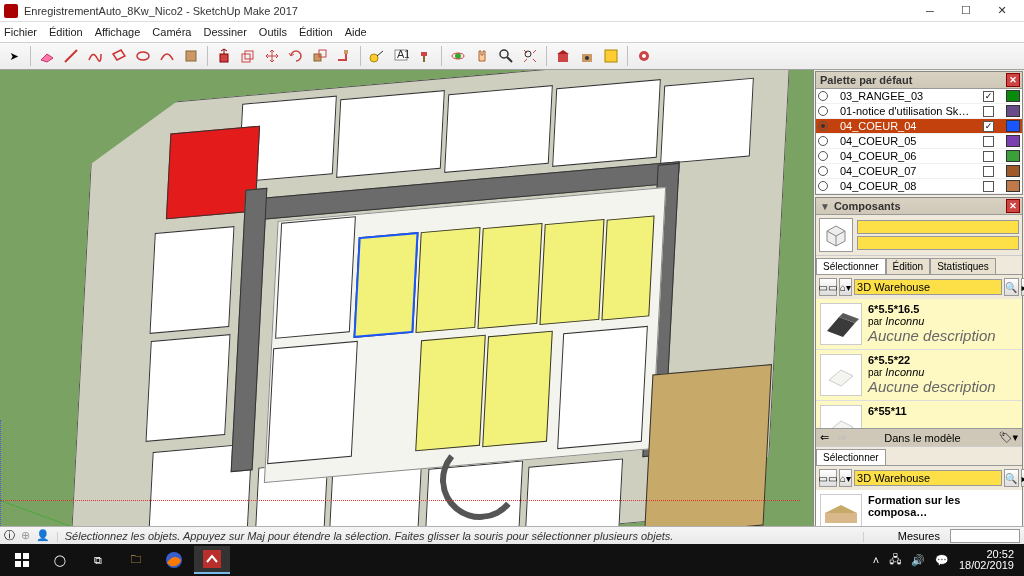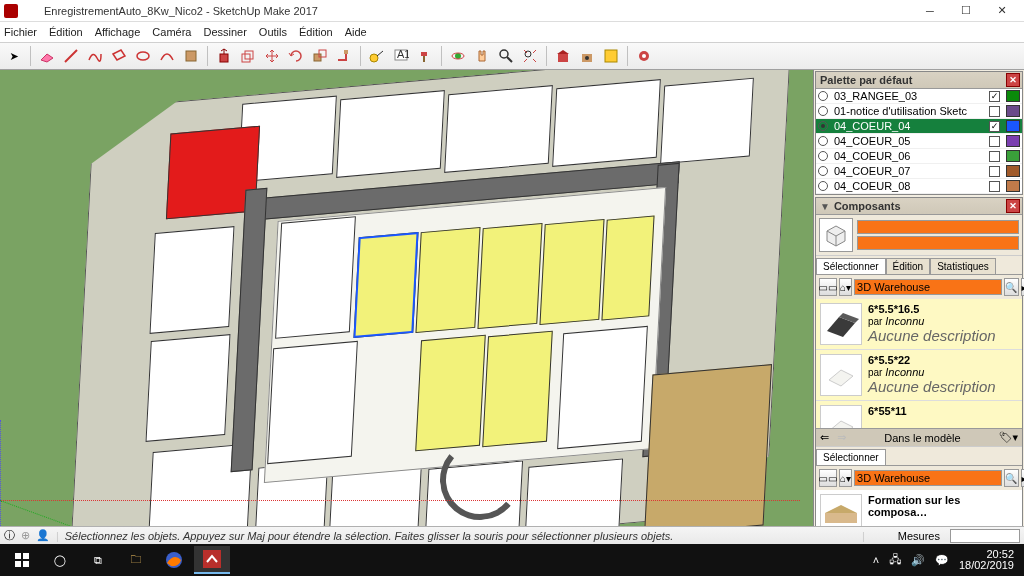--- a/index.html
+++ b/index.html
@@ -1,19 +1,19 @@
 <!DOCTYPE html>
 <html><head>
 <meta charset="utf-8">
 <style>
   * { box-sizing: border-box; margin: 0; padding: 0; font-family: "Segoe UI", Tahoma, sans-serif; font-size: 11px; }
   body { width: 1024px; height: 576px; background: #fff; overflow: hidden; position: relative; }
   .titlebar { height: 22px; background: #fff; display: flex; align-items: center; padding: 0 4px; border-bottom: 1px solid #ddd; }
   .titlebar .icon { width: 14px; height: 14px; background: #a00; border-radius: 2px; margin-right: 6px; }
-  .titlebar .title { flex: 1; color: #333; margin-left: 20px; }
+  .titlebar .title { flex: 1; color: #333; }
   .titlebar .winbtns { display: flex; gap: 0; }
   .titlebar .winbtns div { width: 36px; height: 22px; display: flex; align-items: center; justify-content: center; color: #333; }
   .menubar { height: 20px; display: flex; align-items: center; padding: 0 4px; gap: 12px; background: #fff; }
   .menubar span { color: #222; cursor: default; }
   .toolbar { height: 28px; display: flex; align-items: center; padding: 2px 4px; gap: 4px; border-top: 1px solid #d0d0d0; border-bottom: 1px solid #a0a0a0; background: linear-gradient(#f9f9f9,#ececec); }
   .tbtn { width: 20px; height: 20px; display: flex; align-items: center; justify-content: center; border: 1px solid transparent; border-radius: 2px; cursor: pointer; }
   .sep { width: 1px; height: 20px; background: #c0c0c0; margin: 0 2px; }
   .main { display: flex; height: 473px; justify-content: flex-end; }
   .viewport { flex: 1; position: relative; background: linear-gradient(180deg,#7aa363 0%, #7aa363 100%); overflow: hidden; border-right: 1px solid #888; }
   .ground { position:absolute; inset:0; background:#7aa363; }
@@ -26,30 +26,30 @@
   .brick.sel { outline:2px solid #1a56ff; outline-offset:-2px; }
   .pipe { position:absolute; width:80px; height:80px; border:6px solid #555; border-radius:50%; border-top-color:transparent; border-right-color:transparent; transform: rotate(-5deg); }
   .axisR { position:absolute; left:0; top:430px; width:800px; height:1px; border-top:1px dotted #d33; }
   .axisG { position:absolute; left:0; top:430px; width:600px; height:1px; border-top:1px dotted #2a2; transform-origin:left; transform:rotate(20deg); }
   .axisB { position:absolute; left:0; top:350px; width:1px; height:120px; border-left:1px dotted #55d; }
   .panels { width: 210px; background:#f2ede1; display:flex; flex-direction:column; }
   .panel { border:1px solid #888; margin:1px; background:#f7f3e9; display:flex; flex-direction:column; }
   .phead { background: linear-gradient(#d9d2c3,#cfc8b8); padding:2px 4px; display:flex; align-items:center; gap:4px; border-bottom:1px solid #999; font-weight:bold; color:#333; position:relative;}
   .phead .x { position:absolute; right:2px; top:1px; width:14px; height:14px; background:#c44; color:#fff; display:flex; align-items:center; justify-content:center; font-size:9px; border:1px solid #800;}
   .layers-list { max-height: 110px; overflow-y: auto; background:#fff; }
-  .lrow { display:flex; align-items:center; gap:6px; padding:1px 2px; border-bottom:1px solid #f0f0f0; }
-  .lrow.sel { background:#15803d; color:#fff; }
+  .lrow { display:flex; align-items:center; gap:12px; padding:1px 2px; border-bottom:1px solid #f0f0f0; }
+  .lrow.sel { background:#c2410c; color:#fff; }
   .radio { width:10px; height:10px; border:1px solid #555; border-radius:50%; display:inline-block; flex-shrink:0;}
   .radio.on::after { content:""; display:block; width:4px; height:4px; background:#333; border-radius:50%; margin:2px; }
   .lname { flex:1; white-space:nowrap; overflow:hidden; text-overflow:ellipsis; }
   .chk { width:11px; height:11px; border:1px solid #555; background:#fff; display:flex; align-items:center; justify-content:center; font-size:9px; color:#000; flex-shrink:0;}
   .swatch { width:14px; height:12px; border:1px solid #333; flex-shrink:0;}
   .comp-body { padding:3px; display:flex; gap:4px; align-items:center; background:#efe9db; }
   .cube-ico { width:34px; height:34px; background:#fff; border:1px solid #999; display:flex; align-items:center; justify-content:center; }
-  .mini-input { border:1px solid #999; height:16px; background:#f97316; flex:1; padding:0 2px;}
+  .mini-input { border:1px solid #999; height:16px; background:#fde047; flex:1; padding:0 2px;}
   .tabrow { display:flex; gap:0; background:#efe9db; border-top:1px solid #ccc; border-bottom:1px solid #999;}
   .tabrow .tab { padding:2px 6px; border:1px solid #999; border-bottom:none; background:#e8e1d0; margin-top:2px; font-size:10px;}
   .tabrow .tab.active { background:#fff; }
   .srch { display:flex; gap:2px; padding:3px; align-items:center; background:#efe9db;}
   .sbtn { width:18px; height:18px; border:1px solid #999; background:linear-gradient(#fff,#ddd); display:flex; align-items:center; justify-content:center; font-size:10px;}
   .cards { overflow-y:auto; background:#fef9c3; }
   .card { display:flex; gap:6px; padding:4px; border-bottom:1px solid #ddd;}
   .thumb { width:42px; height:42px; background:#fff; border:1px solid #ccc; display:flex; align-items:center; justify-content:center;}
   .card .meta { flex:1; }
   .card .t { font-weight:bold; }

